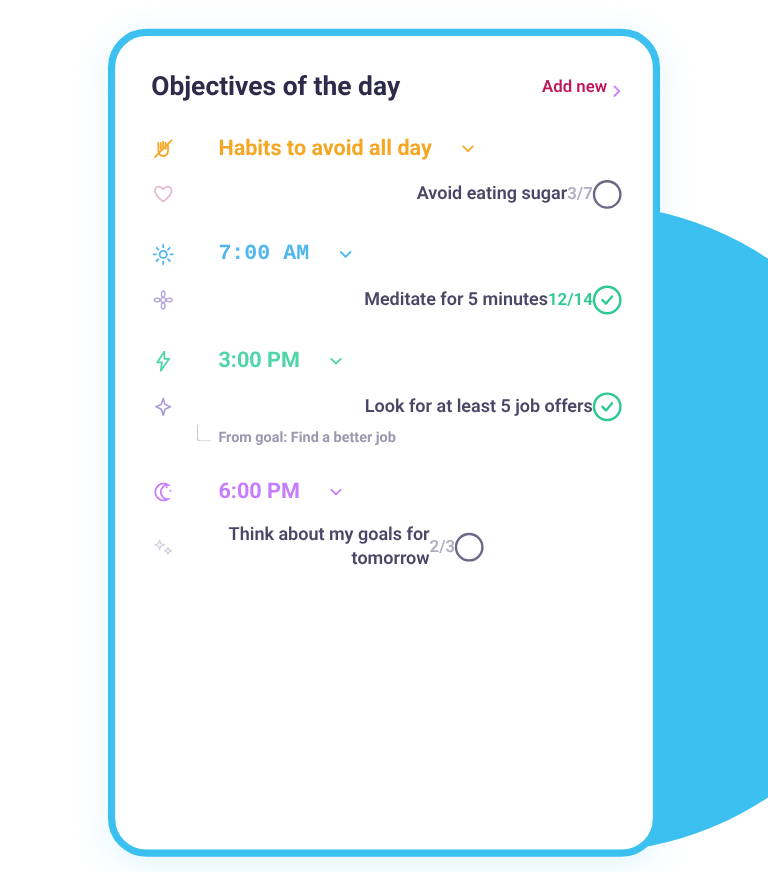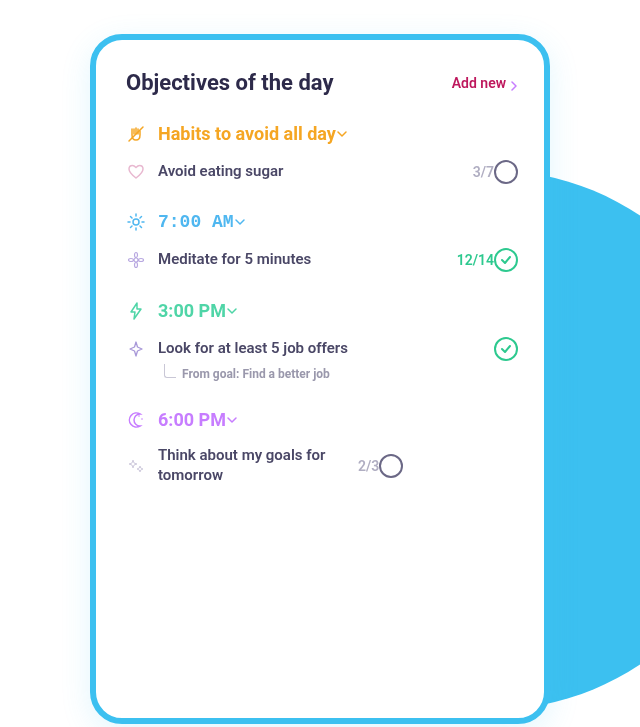--- a/index.html
+++ b/index.html
@@ -17,21 +17,21 @@
     height: 540px;
     background: #3cc0f0;
     border-radius: 50%;
     right: -120px;
     top: 170px;
     z-index: 0;
   }
   .device {
     position: absolute;
     left: 90px;
-    top: 34px;
+    top: 24px;
     width: 460px;
     height: 690px;
     background: #fff;
     border: 6px solid #3cc0f0;
     border-radius: 32px;
     z-index: 1;
     padding: 30px 26px 20px 30px;
     box-shadow: 0 8px 30px rgba(60,192,240,0.15);
   }
   .header {
@@ -51,21 +51,21 @@
     gap: 4px;
     color: #be185d;
     font-size: 14px;
     font-weight: 600;
     cursor: pointer;
   }
   .section { margin-bottom: 28px; }
   .section-header {
     display: flex;
     align-items: center;
-    gap: 0;
+    gap: 24px;
     margin-bottom: 16px;
     cursor: pointer;
   }
   .section-title {
     font-size: 18px;
     font-weight: 700;
   }
   .orange { color: #f5a623; }
   .blue { color: #4fb7f0; font-family: Liberation Mono, monospace; }
   .green { color: #4fd5a7; }
@@ -82,20 +82,21 @@
     justify-content: center;
     margin-right: 12px;
     flex-shrink: 0;
   }
   .item-text {
     flex: 1;
     font-size: 15px;
     font-weight: 600;
     color: #4a4766;
     line-height: 1.3;
+    text-align: right;
   }
   .item-count {
     font-size: 14px;
     font-weight: 600;
     color: #b0aec2;
   }
   .item-count.done { color: #2dc98f; }
   .status-circle {
     width: 24px;
     height: 24px;

